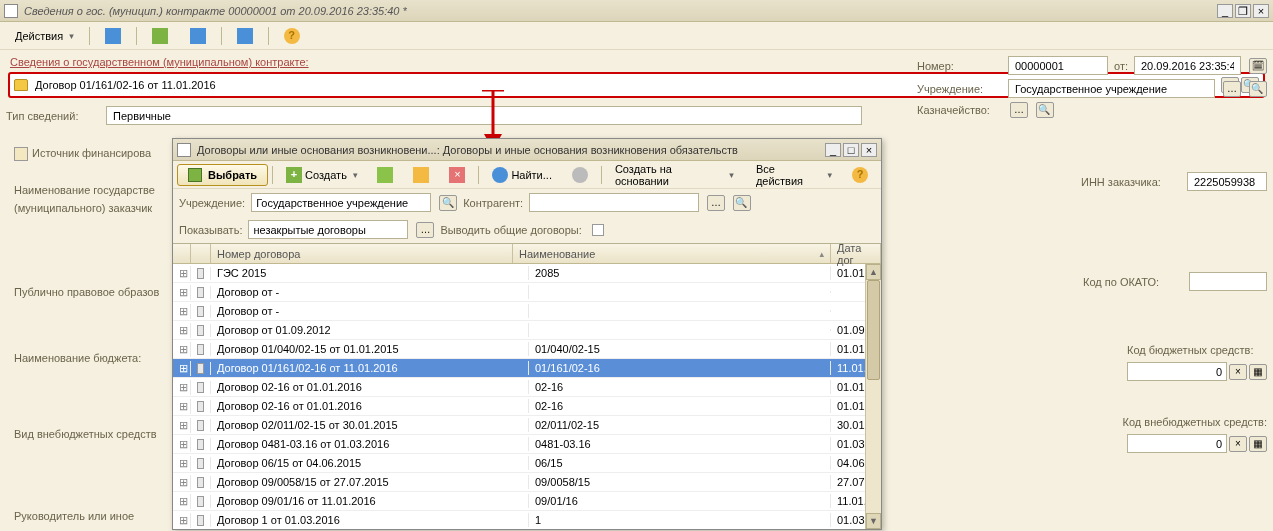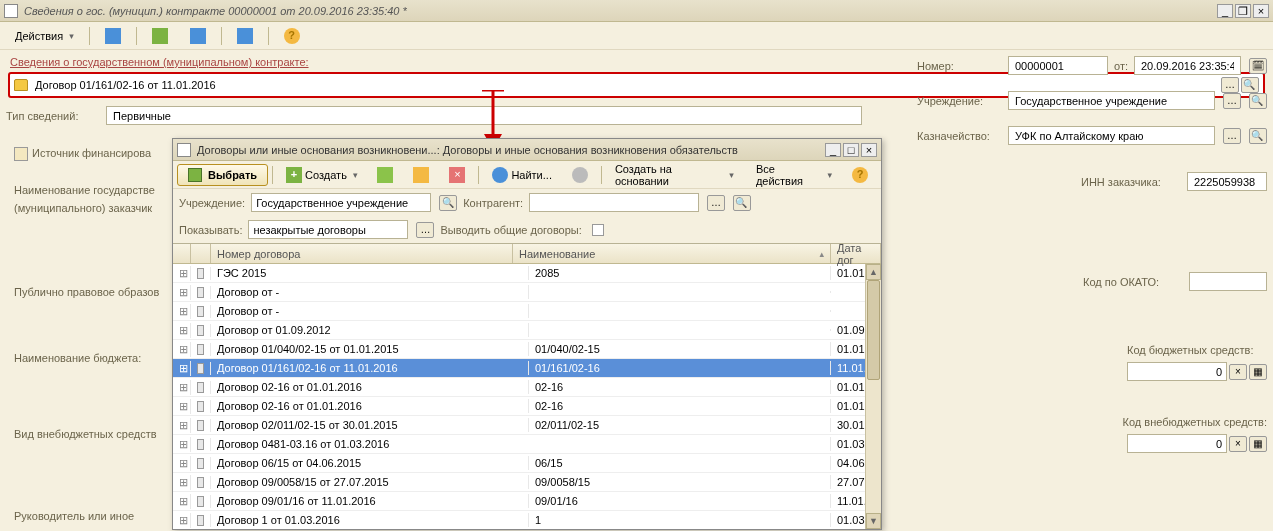--- a/index.html
+++ b/index.html
@@ -38,21 +38,21 @@
   .btn-ellipsis, .btn-mag, .btn-x, .btn-calc { width:18px; height:16px; border:1px solid #999; background:#f0ead4; margin-left:2px; cursor:pointer; text-align:center; line-height:14px; border-radius:2px; font-size:10px; }
   
   
   .field-area { padding:4px 6px; }
   .field-row { display:flex; align-items:center; gap:8px; margin-bottom:4px; }
   .lbl { color:#6b644b; white-space:nowrap; }
   .fld { flex:1; border:1px solid #b8b294; background:#fff; padding:2px 4px; height:19px; display:flex; align-items:center; }
   .fld input { border:none; outline:none; width:100%; background:transparent; }
   
   
-  .right-panel { position:absolute; right:6px; top:56px; width:350px; display:flex; flex-direction:column; gap:16px; }
+  .right-panel { position:absolute; right:6px; top:56px; width:350px; display:flex; flex-direction:column; gap:4px; }
   .right-row { display:flex; align-items:center; gap:6px; }
   .right-row .lbl { width:85px; text-align:left; }
   .right-row .fld { flex:1; }
   
   
   .right-group { position:absolute; right:6px; }
   .rg-1 { top:172px; }
   .rg-2 { top:272px; }
   .rg-3 { top:344px; }
   .rg-4 { top:416px; }
@@ -177,23 +177,20 @@
   <div class="right-row">
     <span class="lbl">Учреждение:</span>
     <div class="fld">
         <input value="Государственное учреждение" style="">
       </div>
     <span class="btn-ellipsis">…</span>
     <span class="btn-mag">🔍</span>
   </div>
   <div class="right-row">
     <span class="lbl">Казначейство:</span>
-    <div class="fld">
-        <input value="УФК по Алтайскому краю" style="">
-      </div>
     <span class="btn-ellipsis">…</span>
     <span class="btn-mag">🔍</span>
   </div>
 </div>
 
 <div class="right-group rg-1">
   <div class="right-row" style="margin-bottom:17px">
     <span class="lbl" style="width:100px">ИНН заказчика:</span>
     <div class="fld" style="width:80px">
         <input value="2225059938" style="">
@@ -419,20 +416,21 @@
           <div class="cell c-name">Договор 02/011/02-15 от 30.01.2015</div>
           <div class="cell c-num">02/011/02-15</div>
           <div class="cell c-date">30.01.201</div>
         </div>
         <div class="grid-row">
           <div class="cell c-exp">⊞</div>
           <div class="cell c-icon">
             <span class="row-icon icn-doc-row"></span>
           </div>
           <div class="cell c-name">Договор 0481-03.16 от 01.03.2016</div>
+          <div class="cell c-num">0481-03.16</div>
           <div class="cell c-date">01.03.201</div>
         </div>
         <div class="grid-row">
           <div class="cell c-exp">⊞</div>
           <div class="cell c-icon">
             <span class="row-icon icn-doc-row"></span>
           </div>
           <div class="cell c-name">Договор 06/15 от 04.06.2015</div>
           <div class="cell c-num">06/15</div>
           <div class="cell c-date">04.06.201</div>

